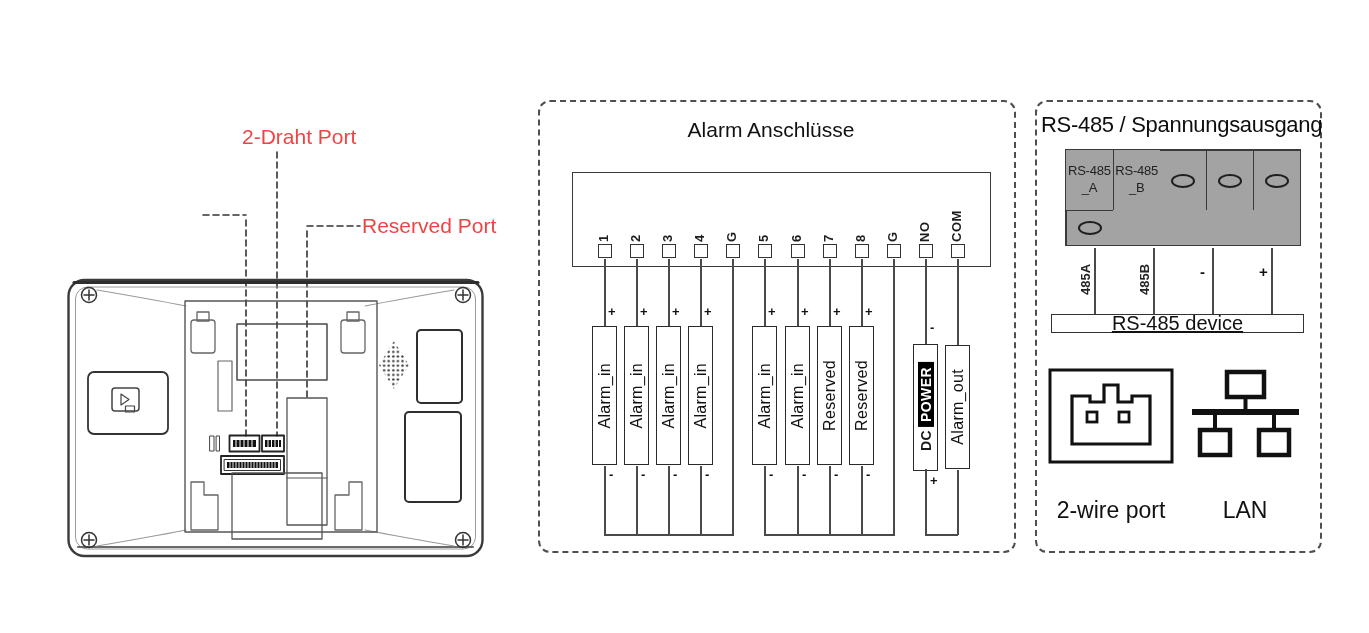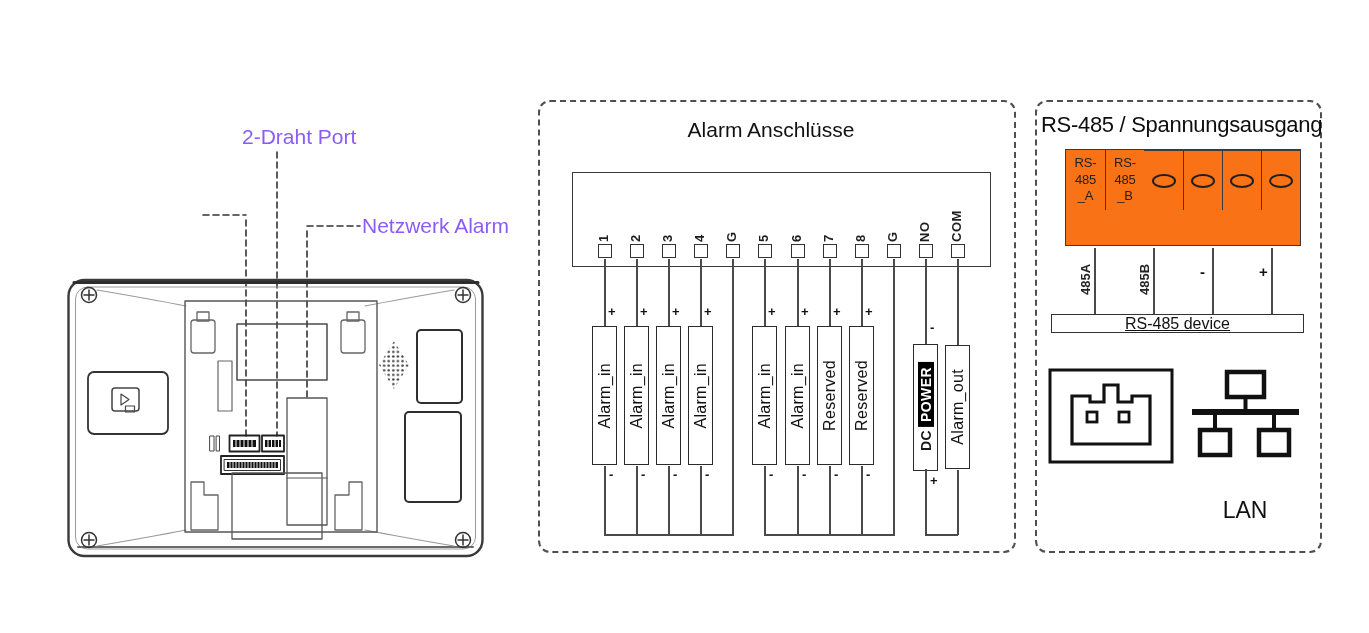--- a/index.html
+++ b/index.html
@@ -1,21 +1,21 @@
 <!DOCTYPE html>
 <html><head>
 <meta charset="utf-8">
 <style>
   html,body { margin:0; padding:0; background:#fff; }
   .stage { position:relative; width:1369px; height:633px; background:#ffffff; overflow:hidden;
            font-family:"Liberation Sans", sans-serif; color:#1a1a1a; }
   .abs { position:absolute; }
 
   
-  .llabel { position:absolute; font-size:21px; color:#8b5cf6; white-space:pre-line; line-height:30px; }
+  .llabel { position:absolute; font-size:21px; color:#ef4444; white-space:pre-line; line-height:30px; }
 
   
   .panel { position:absolute; border:2px dashed #4f4f4f; border-radius:12px; background:#fff; }
   .ptitle { position:absolute; left:0; right:12px; text-align:center; font-size:21px; color:#111; }
 
   
   .vtext { writing-mode:vertical-rl; transform:rotate(180deg); }
 
   
   .tstrip { position:absolute; border:1.5px solid #3a3a3a; background:#fff; }
@@ -27,33 +27,33 @@
   .abox { position:absolute; border:1.5px solid #2b2b2b; background:#fff;
           display:flex; align-items:center; justify-content:center; }
   .boxlabel { font-size:16px; color:#111; letter-spacing:.3px; }
   .pm { position:absolute; font-size:13px; font-weight:bold; color:#111; line-height:1; }
   .dctext { font-size:14px; font-weight:bold; letter-spacing:.4px; }
   .dcpart { padding:3px 0; }
   .pwr { background:#000; color:#fff; padding:5px 0; }
 
   
   .rtitle { position:absolute; text-align:center; font-size:22px; letter-spacing:-.3px; white-space:nowrap; color:#0e0e0e; }
-  .rtable { position:absolute; display:grid; grid-template-columns:repeat(6,1fr); grid-template-rows:60px 35px;
-            border:1.5px solid #3a3a3a; background:#f97316; }
+  .rtable { position:absolute; display:grid; grid-template-columns:repeat(5,1fr); grid-template-rows:60px 35px;
+            border:1.5px solid #3a3a3a; background:#a3a3a3; }
   .rcell { border-left:1.5px solid #3a3a3a; display:flex; align-items:center; justify-content:center;
            text-align:center; font-size:13px; line-height:1.3; white-space:pre-line; letter-spacing:-.2px; color:#222; }
   .rcell.first { border-left:none; }
   .ocell { border-left:1.5px solid #3a3a3a; border-top:1.5px solid #3a3a3a;
            display:flex; align-items:center; justify-content:center; }
   .ocell.first { border-left:none; }
   .oval { width:20px; height:10px; border:2px solid #1f1f1f; border-radius:50%; }
   .wlab { position:absolute; font-size:13px; font-weight:bold; color:#222; }
   .pmr { position:absolute; font-size:15px; font-weight:bold; color:#111; line-height:1; }
   .devbox { position:absolute; border:1.5px solid #333; background:#fff;
-            display:flex; align-items:center; justify-content:center; font-size:16px; color:#111; }
+            display:flex; align-items:center; justify-content:center; font-size:20px; color:#111; }
   .devbox span { text-decoration:underline; }
   .icap { position:absolute; font-size:23px; color:#111; text-align:center; }
 </style>
 </head>
 <body>
 
 <div class="stage">
 
   <svg class="abs" style="left:0;top:0;" width="520" height="633" viewBox="0 0 520 633">
     <g fill="none" stroke-linejoin="round" stroke-linecap="round">
@@ -142,21 +142,21 @@
         </pattern>
       </defs>
       <polygon points="394,341 409,365 394,389 379,365" fill="url(#spk)" stroke="none"></polygon>
 
       <rect x="417" y="330" width="45" height="73" rx="4" stroke="#2f2f2f" stroke-width="2"></rect>
       <rect x="405" y="412" width="56" height="90" rx="4" stroke="#2f2f2f" stroke-width="2"></rect>
     </g>
   </svg>
 
   <div class="llabel" style="left:242px;top:122px;">2-Draht Port</div>
-  <div class="llabel" style="left:362px;top:211px;">Netzwerk Alarm</div>
+  <div class="llabel" style="left:362px;top:211px;">Reserved Port</div>
 
   <section class="panel" style="left:538px;top:100px;width:474px;height:449px;">
     <div class="ptitle" style="top:16px;">Alarm Anschlüsse</div>
 
     <div class="tstrip" style="left:32px;top:70px;width:417px;height:93px;"></div>
 
     <div class="tlabel vtext" style="left:56px;top:96px;height:44px;">1</div>
     <div class="tlabel vtext" style="left:88px;top:96px;height:44px;">2</div>
     <div class="tlabel vtext" style="left:120px;top:96px;height:44px;">3</div>
     <div class="tlabel vtext" style="left:152px;top:96px;height:44px;">4</div>
@@ -308,16 +308,17 @@
           <rect x="190" y="270" width="37" height="25" stroke-width="4.5"></rect>
           <path d="M208.5 295 V310" stroke-width="4"></path>
           <path d="M155 310 H262" stroke-width="6"></path>
           <path d="M178 310 V328 M237 310 V328" stroke-width="4"></path>
           <rect x="163" y="328" width="30" height="25" stroke-width="4.5"></rect>
           <rect x="222" y="328" width="30" height="25" stroke-width="4.5"></rect>
         </g>
       </g>
     </svg>
 
+    <div class="icap" style="left:8px;top:395px;width:132px;">2-wire port</div>
     <div class="icap" style="left:165px;top:395px;width:86px;">LAN</div>
   </section>
 
 </div>
 
 </body></html>

